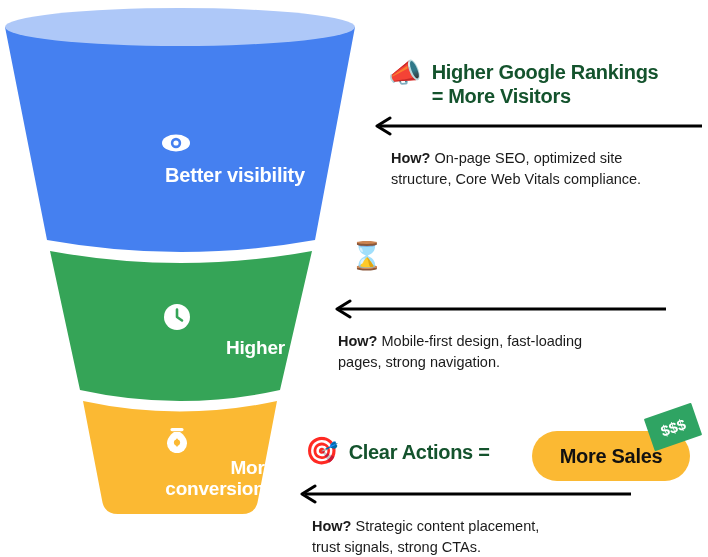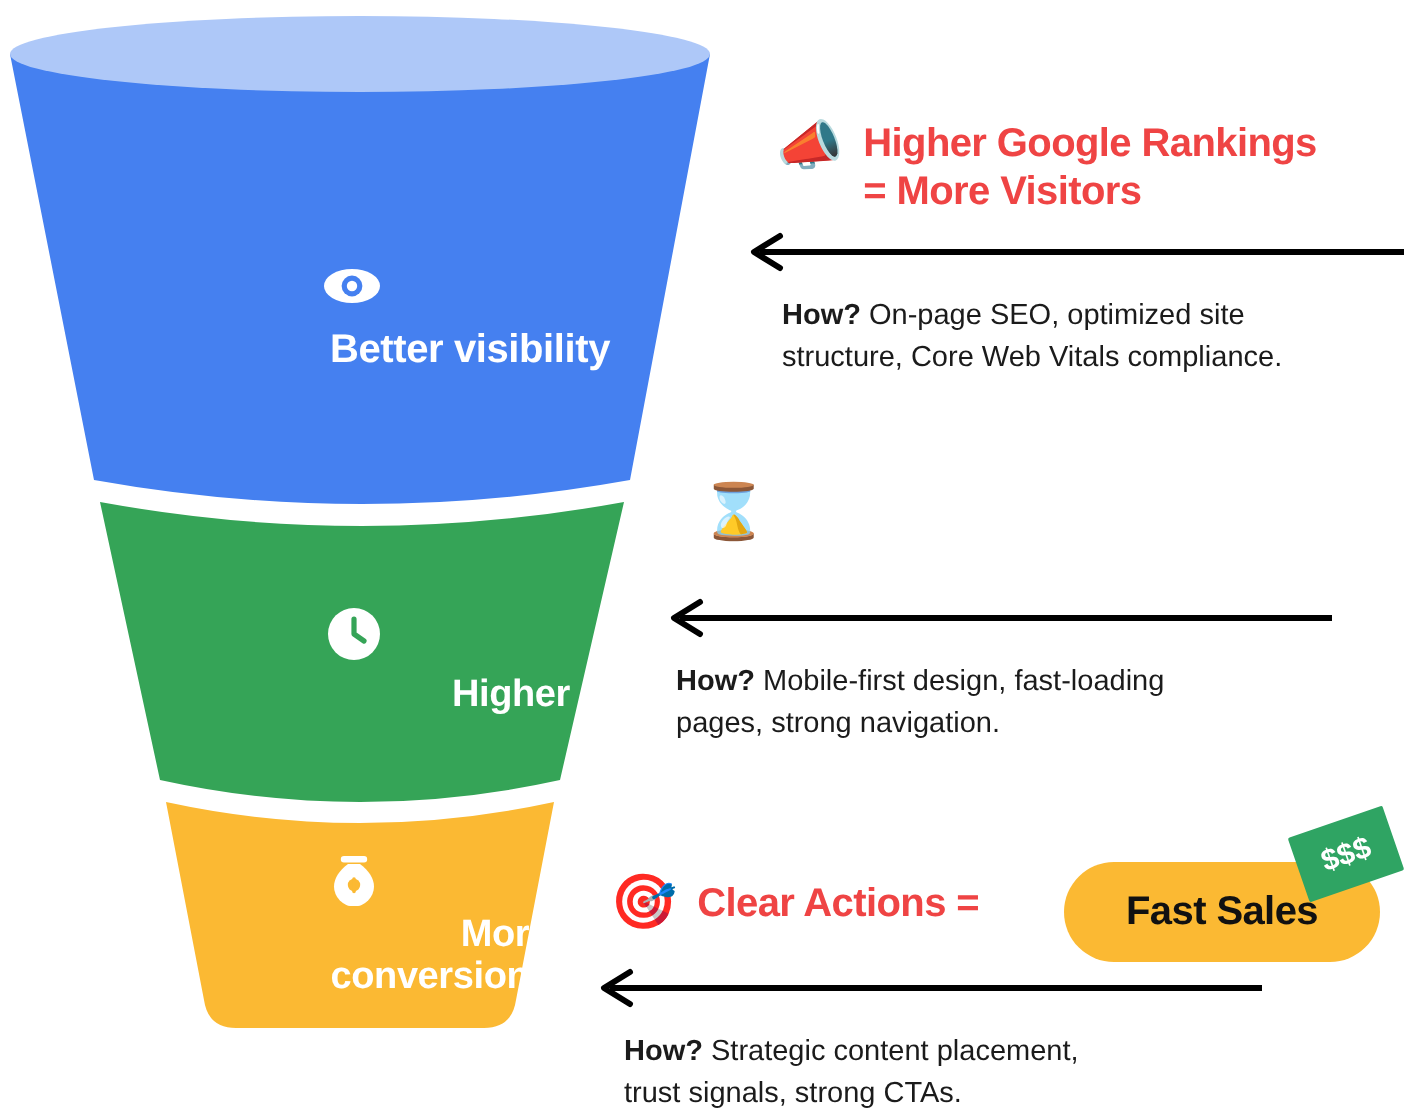--- a/index.html
+++ b/index.html
@@ -78,21 +78,21 @@
   }
   .head-emoji {
     font-size: 27px;
     line-height: 1;
     flex: 0 0 auto;
   }
   .head-text {
     font-size: 20px;
     font-weight: bold;
     line-height: 1.2;
-    color: #ef4444;
+    color: #14532d;
     letter-spacing: -0.3px;
   }
 
   .how-text {
     position: absolute;
     font-size: 14.5px;
     line-height: 1.42;
     color: #1b1b1b;
   }
   .how-text b { font-weight: bold; }
@@ -223,21 +223,21 @@
     <b>How?</b><span> Mobile-first design, fast-loading</span><br>
     <span>pages, strong navigation.</span>
   </div>
 
   <div class="head-row" style="left:305px; top:438px; align-items:center;">
     <span class="head-emoji">🎯</span>
     <span class="head-text">Clear Actions =</span>
   </div>
 
   <div id="sales-pill">
-    <span>Fast Sales</span>
+    <span>More Sales</span>
   </div>
 
   <div id="money-badge">
     <span>$$$</span>
   </div>
 
   <svg class="arrow-svg" style="left:297px; top:484px;" width="337" height="20">
     <line x1="8" y1="10" x2="334" y2="10" stroke="#000000" stroke-width="3"></line>
     <polyline points="18,2 5,10 18,18" fill="none" stroke="#000000" stroke-width="3" stroke-linecap="round" stroke-linejoin="round"></polyline>
   </svg>

